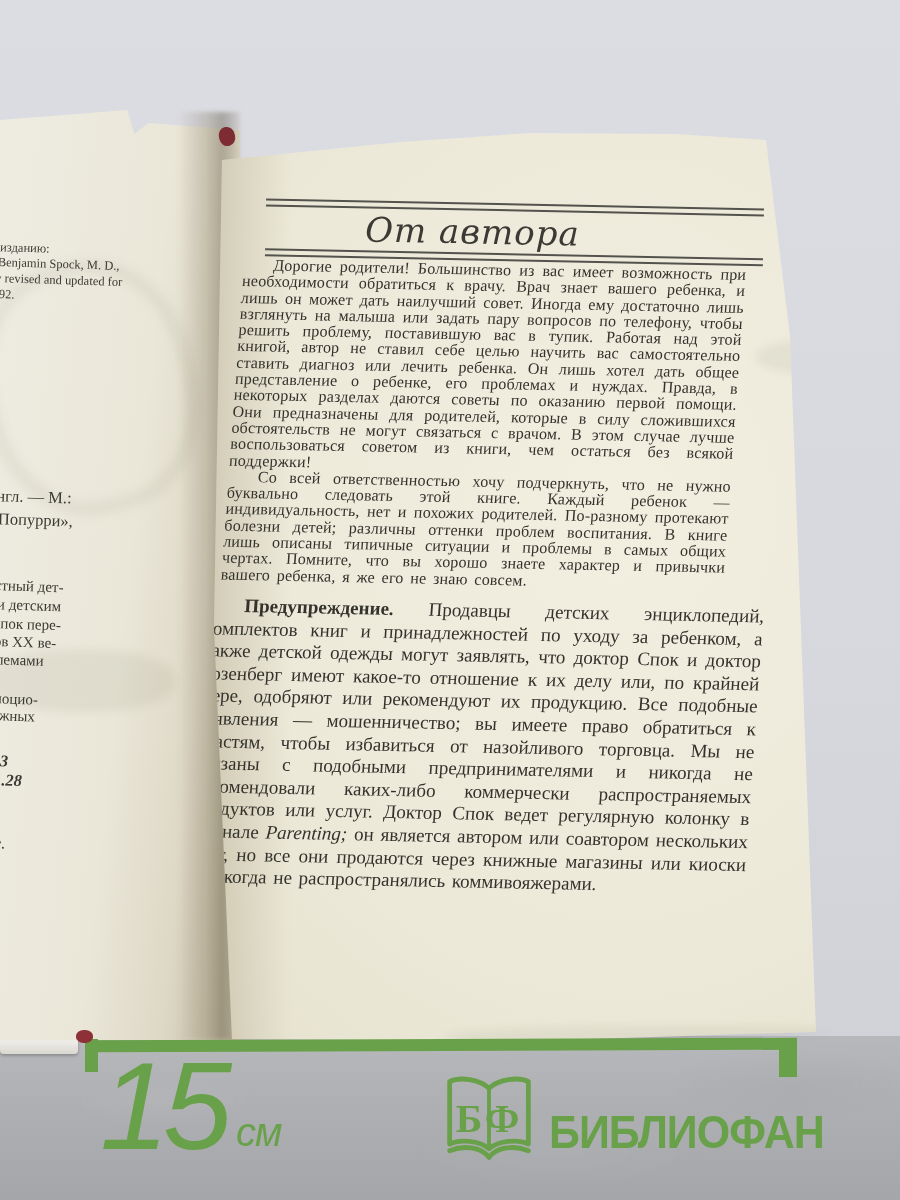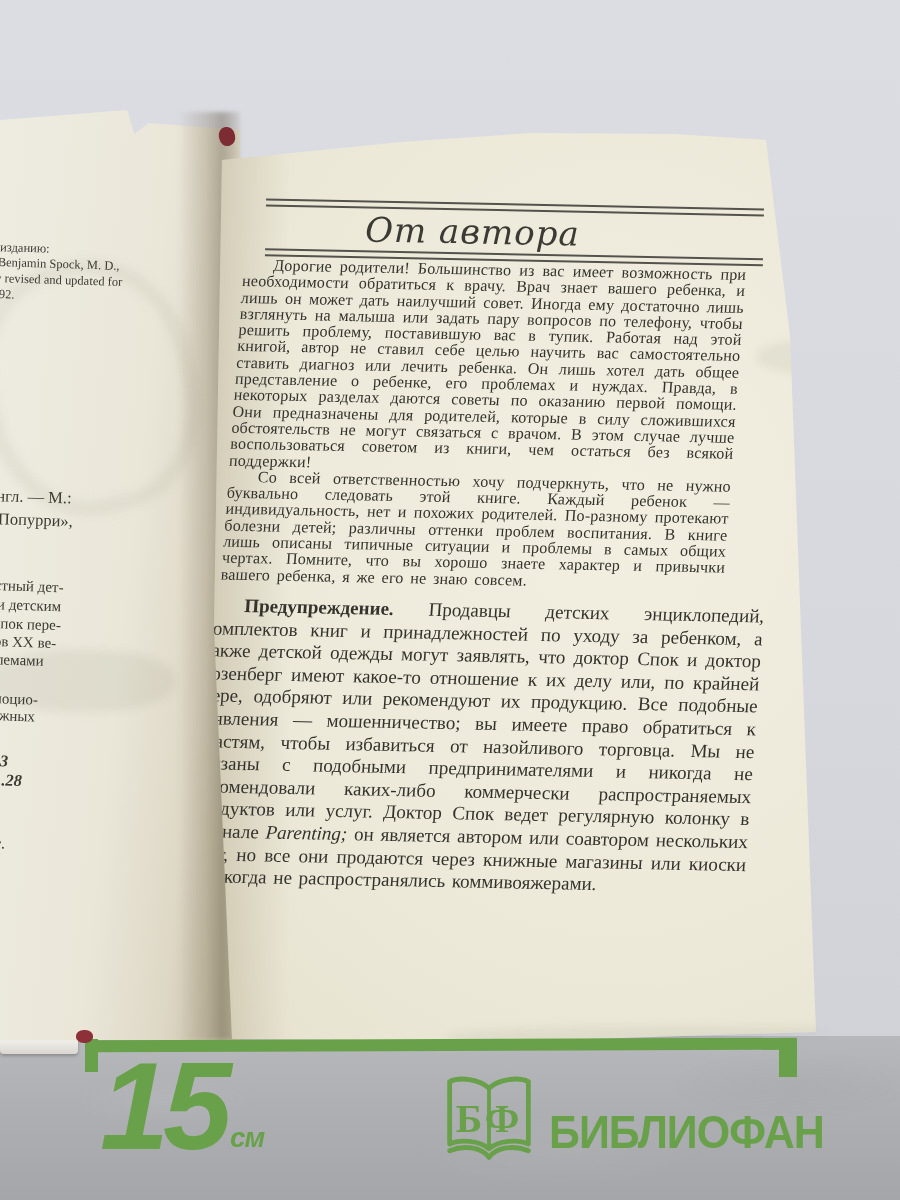--- a/index.html
+++ b/index.html
@@ -94,24 +94,24 @@
   .f-md{font-size:15px;}
   .f-bi{font-size:16.5px;font-weight:bold;font-style:italic;}
   .f-i{font-size:16.5px;font-style:italic;}
 
   
   .ruler-line{left:85px;top:1039px;width:712px;height:12px;background:#69a14a;z-index:8;transform:rotate(-.2deg);}
   .ruler-tick-left{left:85px;top:1039px;width:13px;height:33px;background:#69a14a;z-index:8;}
   .ruler-tick-right{left:779px;top:1039px;width:18px;height:38px;background:#69a14a;z-index:8;}
   .ruler-label{
     left:100px;top:1056px;display:flex;align-items:flex-end;z-index:8;color:#69a14a;
-    font-family:"Liberation Sans",sans-serif;font-weight:bold;font-style:italic;
+    font-family:"Liberation Sans",sans-serif;font-weight:normal;font-style:italic;
   }
   .ruler-value{font-size:124px;line-height:.82;letter-spacing:-6px;}
-  .ruler-unit{font-size:28px;line-height:1;margin:0 0 6px 4px;letter-spacing:-1px;}
+  .ruler-unit{font-size:40px;line-height:1;margin:0 0 6px 10px;letter-spacing:-1px;}
 
   
   .logo{left:441px;top:1070px;display:flex;align-items:center;z-index:8;}
   .logo-name{
     margin:20px 0 0 12px;font-family:"Liberation Sans",sans-serif;font-weight:bold;
     font-size:43px;letter-spacing:-1px;color:#69a14a;transform:scaleY(1.08);transform-origin:top left;
   }
 </style>
 </head>
 <body>

